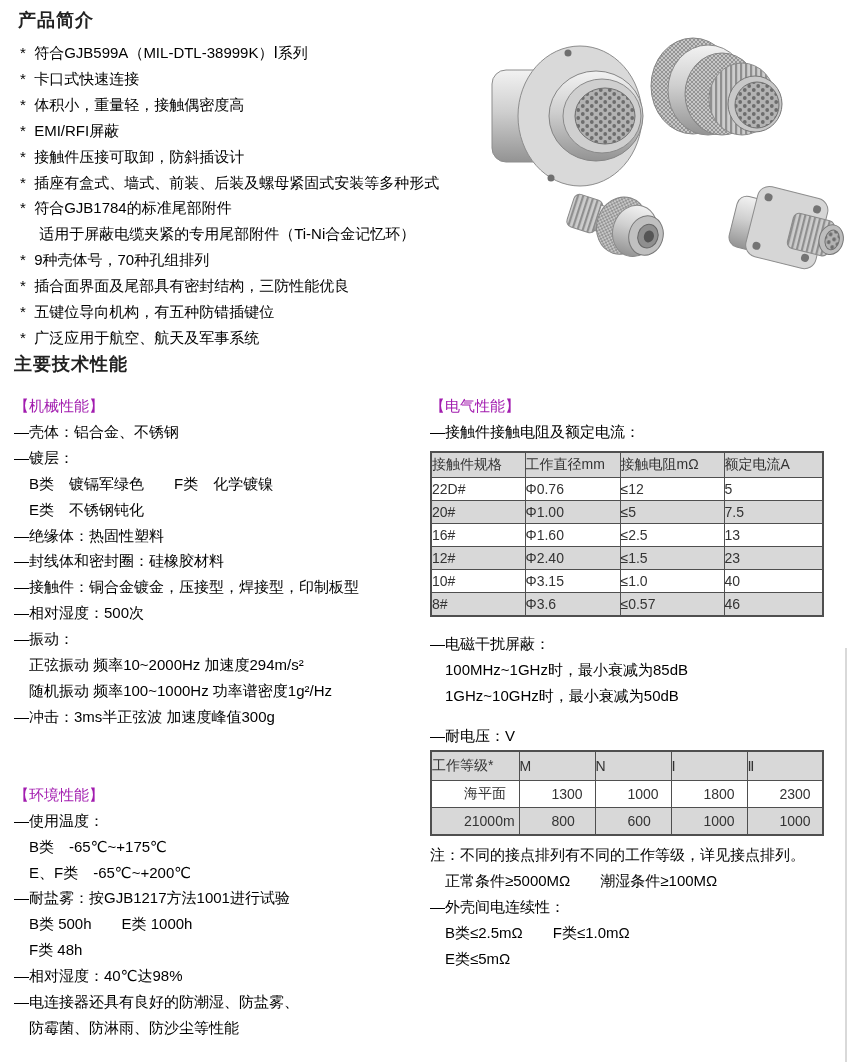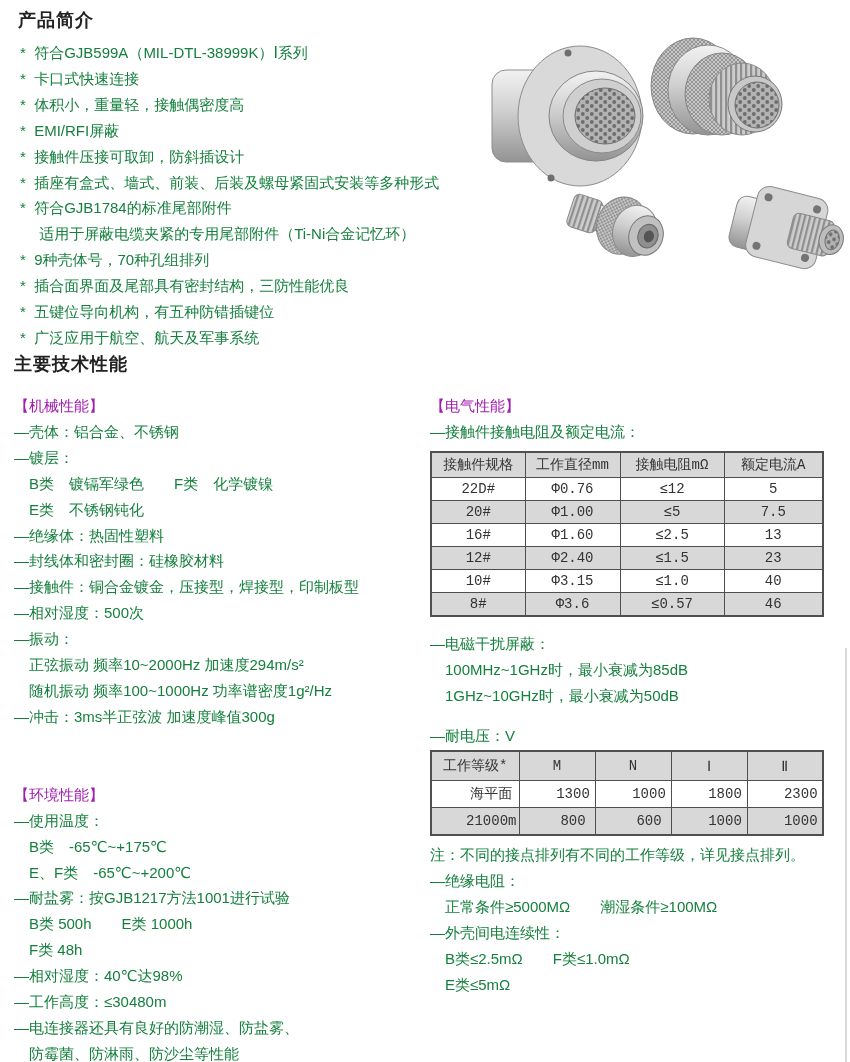--- a/index.html
+++ b/index.html
@@ -3,28 +3,28 @@
 <meta charset="utf-8">
 <style>
   html,body{margin:0;padding:0;}
   body{
     width:850px;height:1062px;position:relative;background:#ffffff;
     color:#333;font-family:"Liberation Sans","DejaVu Sans",sans-serif;
     overflow:hidden;
   }
   .abs{position:absolute;}
   .doc-title{font-size:18px;font-weight:bold;color:#222;letter-spacing:1px;}
-  .ln{white-space:pre-wrap;font-size:15px;line-height:25.9px;color:#15803d;}
+  .ln{white-space:pre-wrap;font-size:15px;line-height:25.9px;color:#000000;}
   .sechead{color:#a21caf;}
   .envgap{margin-top:52px;}
   
   table.dt{border-collapse:collapse;table-layout:fixed;width:392px;background:#fff;}
   table.dt th, table.dt td{
-    border:1px solid #4f4f4f;text-align:center;vertical-align:middle;
-    font-weight:normal;font-size:14px;color:#333;padding:0;font-family:Liberation Mono, monospace;
+    border:1px solid #4f4f4f;text-align:left;vertical-align:middle;
+    font-weight:normal;font-size:14px;color:#333;padding:0;
   }
   table.dt{border:2px solid #4f4f4f;}
   table.t1 thead th{height:24px;background:#d8d8d8;}
   table.t1 tbody td{height:22px;}
   table.t1 tbody tr:nth-child(even) td{background:#d8d8d8;}
   table.t2 thead th{height:28px;background:#d8d8d8;}
   table.t2 tbody td{height:26px;padding-left:32px;}
   table.t2 tbody tr:nth-child(even) td{background:#d8d8d8;}
   .mt6{margin-top:6px;} .mt14{margin-top:14px;} .mt2{margin-top:2px;border-radius:32px;}
   .page-edge{left:845px;top:648px;width:2px;height:414px;background:#d9d9d9;}
@@ -131,21 +131,20 @@
   <div class="ln">—冲击：3ms半正弦波 加速度峰值300g</div>
 
   <div class="ln sechead envgap">【环境性能】</div>
   <div class="ln">—使用温度：</div>
   <div class="ln">　B类　-65℃~+175℃</div>
   <div class="ln">　E、F类　-65℃~+200℃</div>
   <div class="ln">—耐盐雾：按GJB1217方法1001进行试验</div>
   <div class="ln">　B类 500h　　E类 1000h</div>
   <div class="ln">　F类 48h</div>
   <div class="ln">—相对湿度：40℃达98%</div>
-  <div class="ln">—工作高度：≤30480m</div>
   <div class="ln">—电连接器还具有良好的防潮湿、防盐雾、</div>
   <div class="ln">　防霉菌、防淋雨、防沙尘等性能</div>
 </div>
 
 <div class="abs" style="left:430px;top:393px;width:400px;">
   <div class="ln sechead">【电气性能】</div>
   <div class="ln">—接触件接触电阻及额定电流：</div>
 
   <table class="dt t1 mt6">
     <colgroup>
@@ -237,20 +236,19 @@
         <td>21000m</td>
         <td>800</td>
         <td>600</td>
         <td>1000</td>
         <td>1000</td>
       </tr>
     </tbody>
   </table>
 
   <div class="ln mt6">注：不同的接点排列有不同的工作等级，详见接点排列。</div>
-  <div class="ln">—绝缘电阻：</div>
   <div class="ln">　正常条件≥5000MΩ　　潮湿条件≥100MΩ</div>
   <div class="ln">—外壳间电连续性：</div>
   <div class="ln">　B类≤2.5mΩ　　F类≤1.0mΩ</div>
   <div class="ln">　E类≤5mΩ</div>
 </div>
 
 <div class="abs page-edge"></div>
 
 </body></html>

